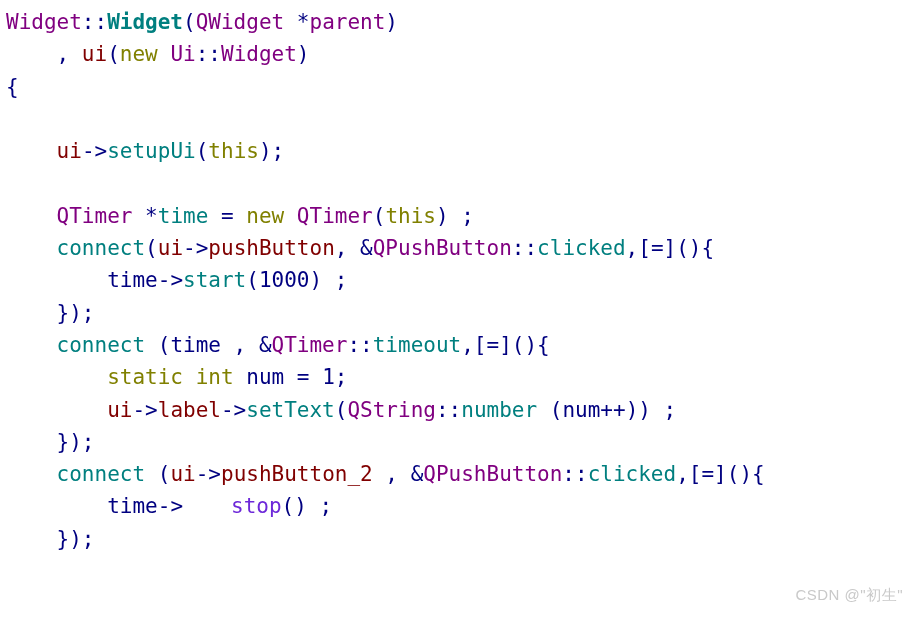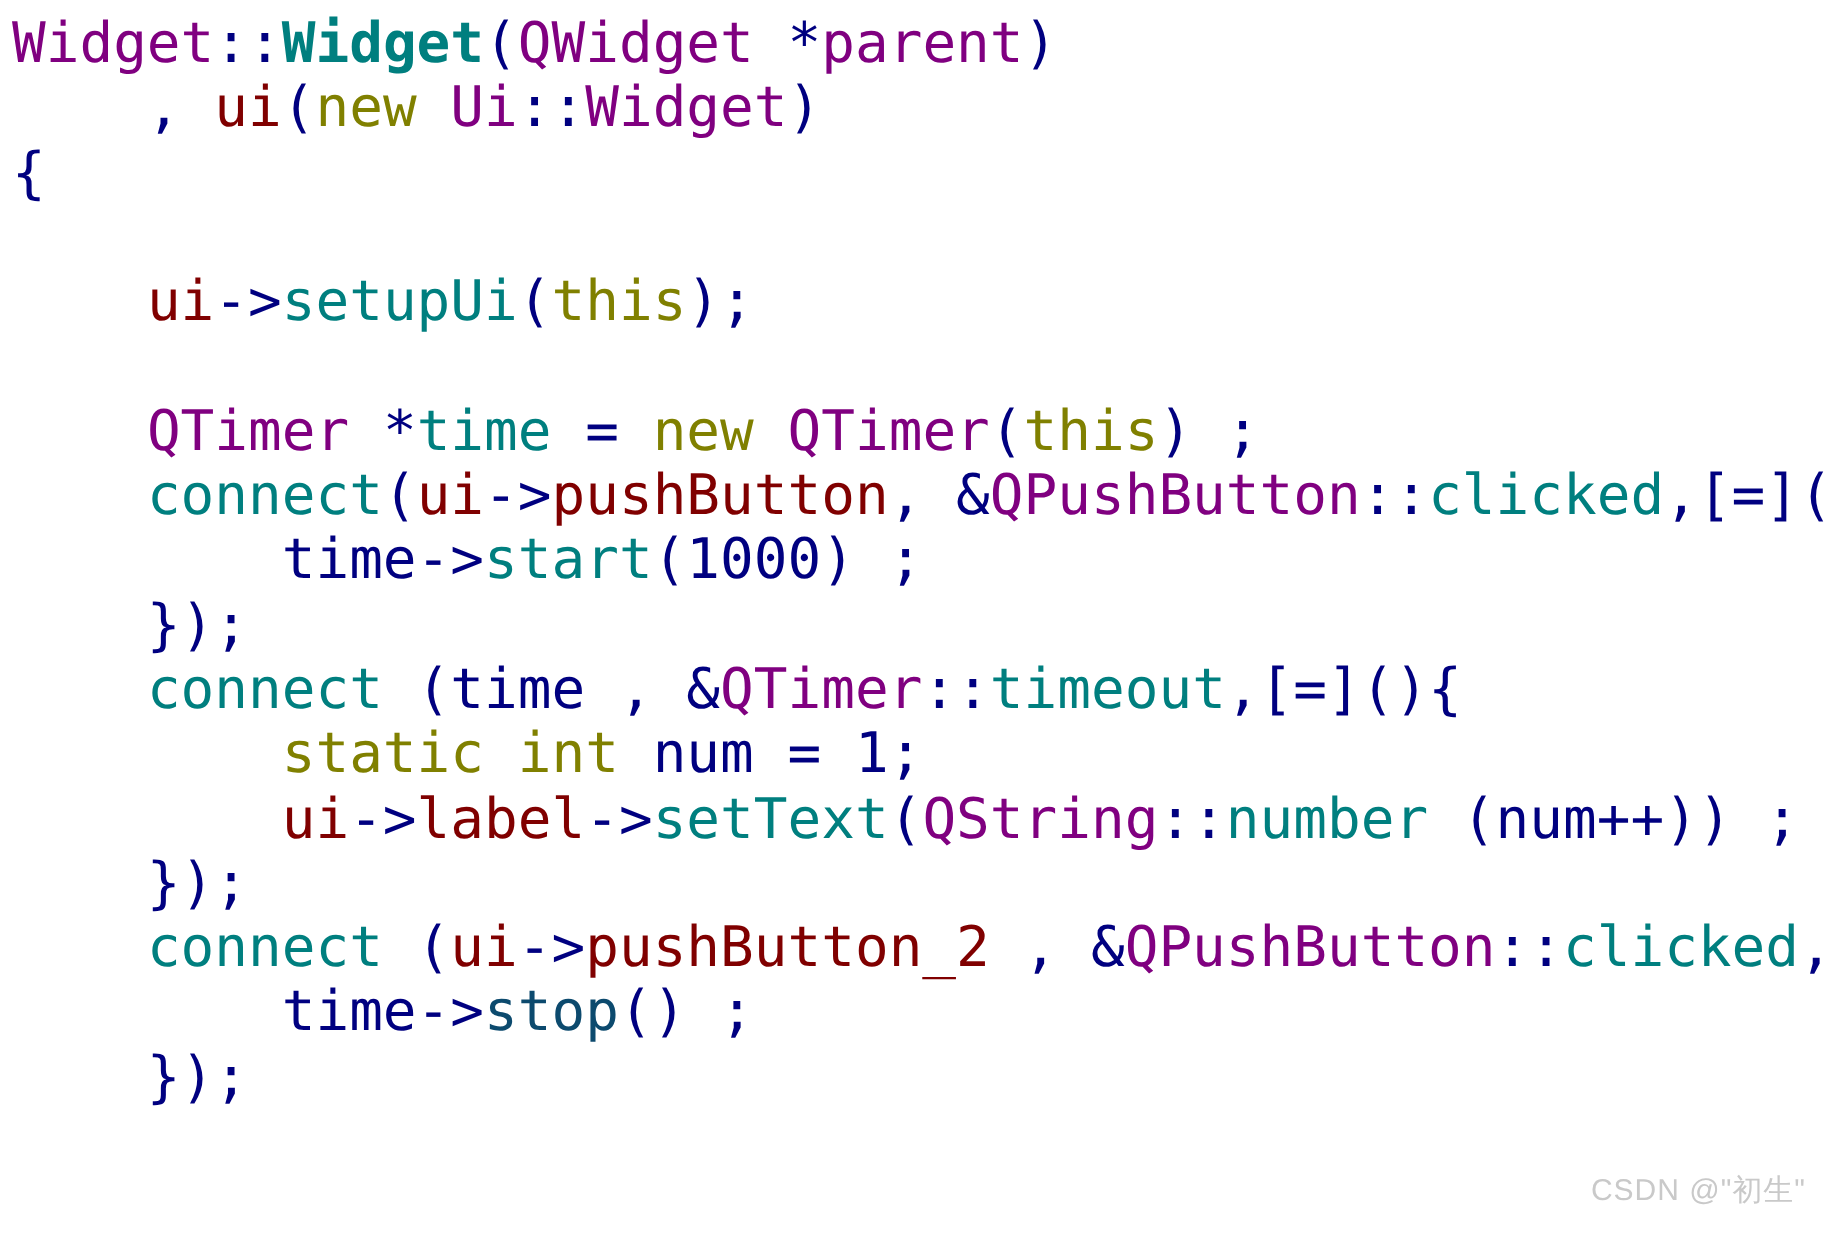--- a/index.html
+++ b/index.html
@@ -17,21 +17,21 @@
     position: relative;
     width: 917px;
     height: 619px;
     background: #ffffff;
     box-sizing: border-box;
     padding: 6px 0 0 6px;
   }
   .code-line {
     height: 32.3px;
     line-height: 32.3px;
-    font-size: 28px;
+    font-size: 21px;
     white-space: pre;
     letter-spacing: 0px;
   }
   .tok { white-space: pre; }
   .tok.bold { font-weight: bold; }
   .watermark {
     position: absolute;
     right: 14px;
     bottom: 14px;
     font-family: "Liberation Sans", sans-serif;
@@ -54,18 +54,18 @@
       <div class="code-line">&nbsp;</div>
       <div class="code-line"><span class="tok" style="color: rgb(0, 0, 128);">    </span><span class="tok" style="color: rgb(128, 0, 128);">QTimer</span><span class="tok" style="color: rgb(0, 0, 128);"> </span><span class="tok" style="color: rgb(0, 0, 128);">*</span><span class="tok" style="color: rgb(0, 127, 127);">time</span><span class="tok" style="color: rgb(0, 0, 128);"> = </span><span class="tok" style="color: rgb(128, 128, 0);">new</span><span class="tok" style="color: rgb(0, 0, 128);"> </span><span class="tok" style="color: rgb(128, 0, 128);">QTimer</span><span class="tok" style="color: rgb(0, 0, 128);">(</span><span class="tok" style="color: rgb(128, 128, 0);">this</span><span class="tok" style="color: rgb(0, 0, 128);">) ;</span></div>
       <div class="code-line"><span class="tok" style="color: rgb(0, 0, 128);">    </span><span class="tok" style="color: rgb(0, 127, 127);">connect</span><span class="tok" style="color: rgb(0, 0, 128);">(</span><span class="tok" style="color: rgb(128, 0, 0);">ui</span><span class="tok" style="color: rgb(0, 0, 128);">-&gt;</span><span class="tok" style="color: rgb(128, 0, 0);">pushButton</span><span class="tok" style="color: rgb(0, 0, 128);">, &amp;</span><span class="tok" style="color: rgb(128, 0, 128);">QPushButton</span><span class="tok" style="color: rgb(0, 0, 128);">::</span><span class="tok" style="color: rgb(0, 127, 127);">clicked</span><span class="tok" style="color: rgb(0, 0, 128);">,[=](){</span></div>
       <div class="code-line"><span class="tok" style="color: rgb(0, 0, 128);">        </span><span class="tok" style="color: rgb(0, 0, 128);">time</span><span class="tok" style="color: rgb(0, 0, 128);">-&gt;</span><span class="tok" style="color: rgb(0, 127, 127);">start</span><span class="tok" style="color: rgb(0, 0, 128);">(</span><span class="tok" style="color: rgb(0, 0, 128);">1000</span><span class="tok" style="color: rgb(0, 0, 128);">) ;</span></div>
       <div class="code-line"><span class="tok" style="color: rgb(0, 0, 128);">    });</span></div>
       <div class="code-line"><span class="tok" style="color: rgb(0, 0, 128);">    </span><span class="tok" style="color: rgb(0, 127, 127);">connect</span><span class="tok" style="color: rgb(0, 0, 128);"> (</span><span class="tok" style="color: rgb(0, 0, 128);">time</span><span class="tok" style="color: rgb(0, 0, 128);"> , &amp;</span><span class="tok" style="color: rgb(128, 0, 128);">QTimer</span><span class="tok" style="color: rgb(0, 0, 128);">::</span><span class="tok" style="color: rgb(0, 127, 127);">timeout</span><span class="tok" style="color: rgb(0, 0, 128);">,[=](){</span></div>
       <div class="code-line"><span class="tok" style="color: rgb(0, 0, 128);">        </span><span class="tok" style="color: rgb(128, 128, 0);">static</span><span class="tok" style="color: rgb(0, 0, 128);"> </span><span class="tok" style="color: rgb(128, 128, 0);">int</span><span class="tok" style="color: rgb(0, 0, 128);"> </span><span class="tok" style="color: rgb(0, 0, 128);">num</span><span class="tok" style="color: rgb(0, 0, 128);"> = </span><span class="tok" style="color: rgb(0, 0, 128);">1</span><span class="tok" style="color: rgb(0, 0, 128);">;</span></div>
       <div class="code-line"><span class="tok" style="color: rgb(0, 0, 128);">        </span><span class="tok" style="color: rgb(128, 0, 0);">ui</span><span class="tok" style="color: rgb(0, 0, 128);">-&gt;</span><span class="tok" style="color: rgb(128, 0, 0);">label</span><span class="tok" style="color: rgb(0, 0, 128);">-&gt;</span><span class="tok" style="color: rgb(0, 127, 127);">setText</span><span class="tok" style="color: rgb(0, 0, 128);">(</span><span class="tok" style="color: rgb(128, 0, 128);">QString</span><span class="tok" style="color: rgb(0, 0, 128);">::</span><span class="tok" style="color: rgb(0, 127, 127);">number</span><span class="tok" style="color: rgb(0, 0, 128);"> (</span><span class="tok" style="color: rgb(0, 0, 128);">num</span><span class="tok" style="color: rgb(0, 0, 128);">++)) ;</span></div>
       <div class="code-line"><span class="tok" style="color: rgb(0, 0, 128);">    });</span></div>
       <div class="code-line"><span class="tok" style="color: rgb(0, 0, 128);">    </span><span class="tok" style="color: rgb(0, 127, 127);">connect</span><span class="tok" style="color: rgb(0, 0, 128);"> (</span><span class="tok" style="color: rgb(128, 0, 0);">ui</span><span class="tok" style="color: rgb(0, 0, 128);">-&gt;</span><span class="tok" style="color: rgb(128, 0, 0);">pushButton_2</span><span class="tok" style="color: rgb(0, 0, 128);"> , &amp;</span><span class="tok" style="color: rgb(128, 0, 128);">QPushButton</span><span class="tok" style="color: rgb(0, 0, 128);">::</span><span class="tok" style="color: rgb(0, 127, 127);">clicked</span><span class="tok" style="color: rgb(0, 0, 128);">,[=](){</span></div>
-      <div class="code-line"><span class="tok" style="color: rgb(0, 0, 128);">        </span><span class="tok" style="color: rgb(0, 0, 128);">time</span><span class="tok" style="color: rgb(0, 0, 128);">-&gt;</span><span class="tok" style="color: #0c4a6e;">stop</span><span class="tok" style="color: rgb(0, 0, 128);">() ;</span></div>
+      <div class="code-line"><span class="tok" style="color: rgb(0, 0, 128);">        </span><span class="tok" style="color: rgb(0, 0, 128);">time</span><span class="tok" style="color: rgb(0, 0, 128);">-&gt;</span><span class="tok" style="color: #6d28d9; margin-left: 48px;">stop</span><span class="tok" style="color: rgb(0, 0, 128);">() ;</span></div>
       <div class="code-line"><span class="tok" style="color: rgb(0, 0, 128);">    });</span></div>
       <div class="code-line">&nbsp;</div>
     </div>
   <div class="watermark">CSDN @"初生"</div>
 </div>
 
 </body></html>

